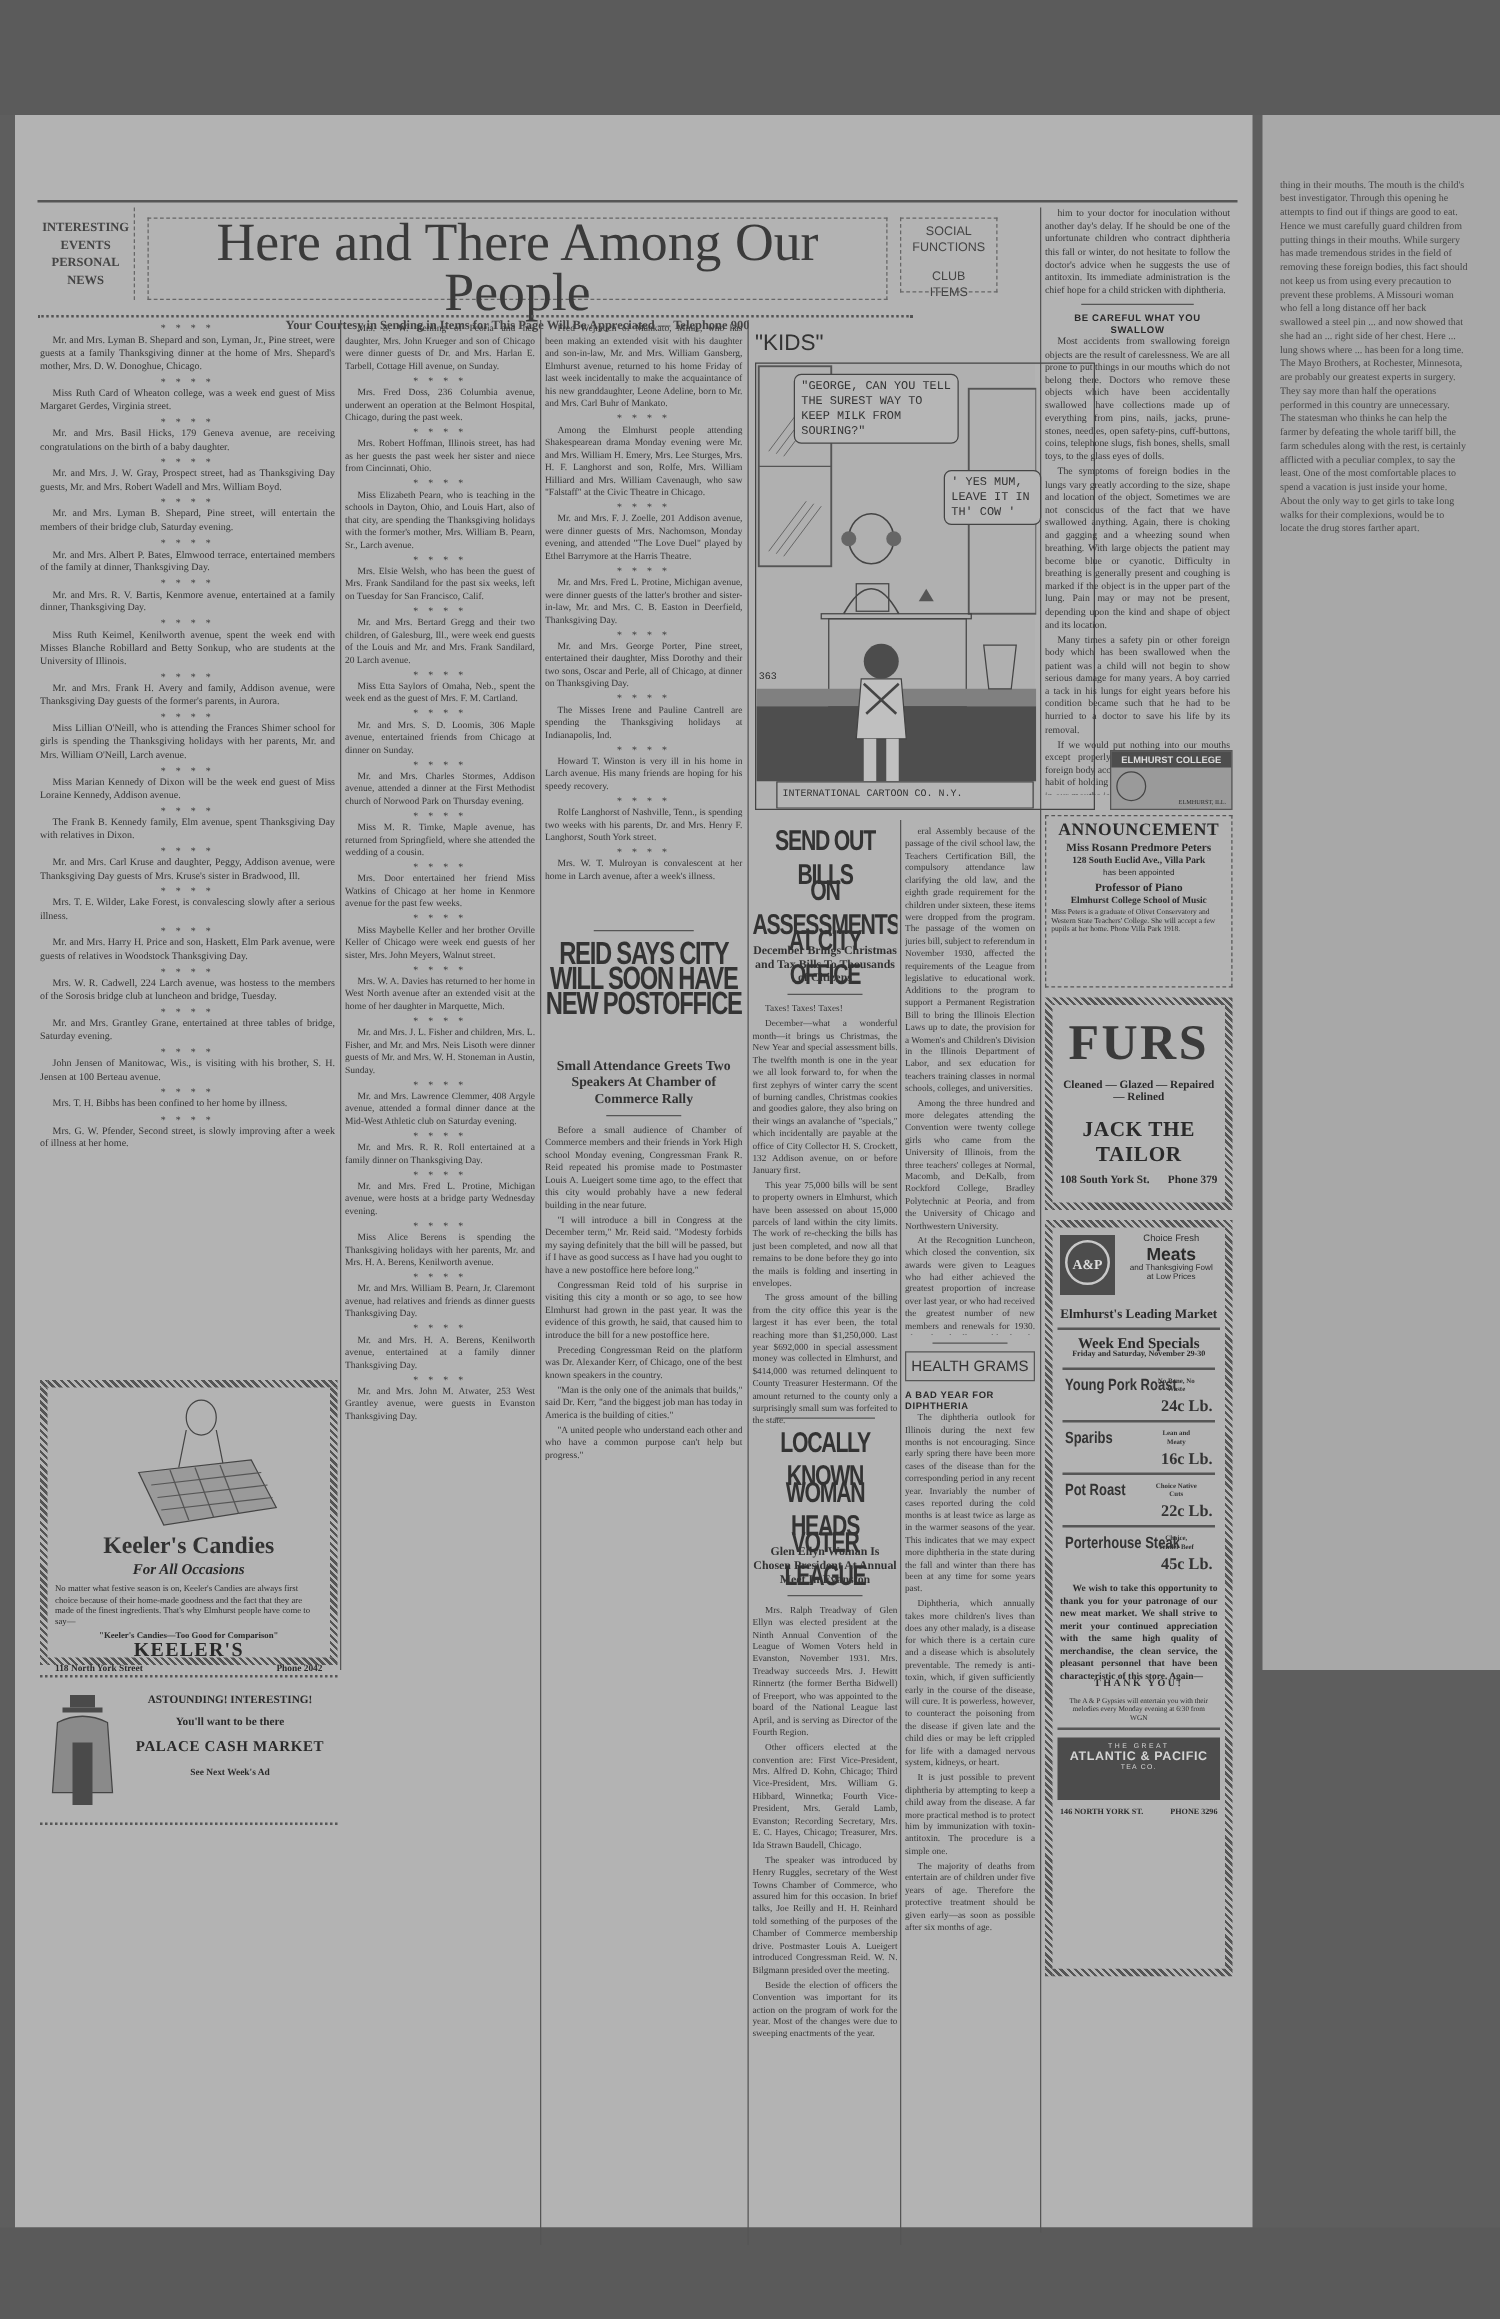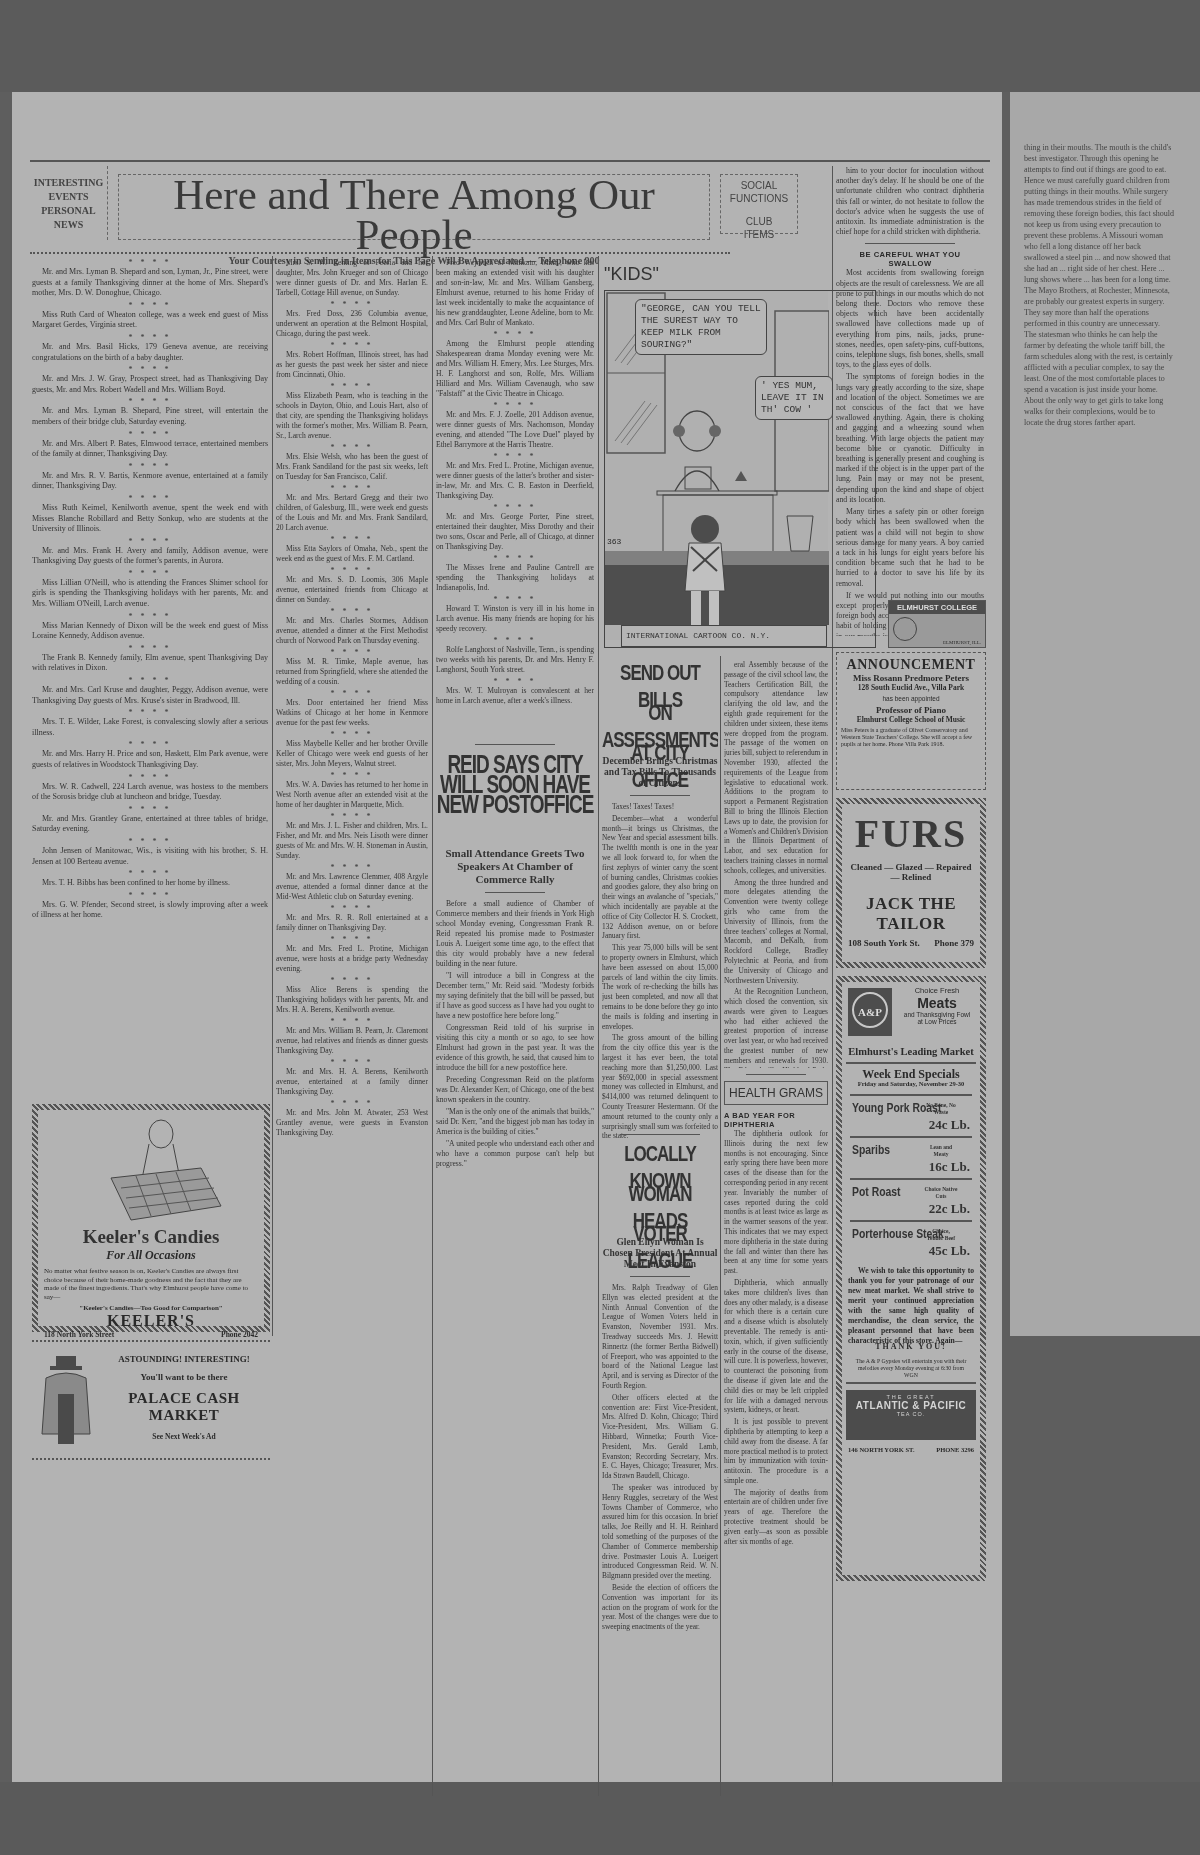--- a/index.html
+++ b/index.html
@@ -417,16 +417,16 @@
 <div class="ad" style="left:32px;top:1340px;width:238px;height:120px;border-top:2px dotted #555;border-bottom:2px dotted #555;">
   <svg width="56" height="96" style="position:absolute;left:8px;top:12px;">
     <rect x="16" y="2" width="20" height="10" fill="#4a4a4a"></rect>
     <rect x="10" y="12" width="32" height="4" fill="#4a4a4a"></rect>
     <path d="M6 24 Q26 14 46 24 L50 80 L2 80 Z" fill="#8a8a8a" stroke="#444"></path>
     <rect x="18" y="40" width="16" height="50" fill="#4a4a4a"></rect>
   </svg>
   <div class="center" style="position:absolute;left:70px;right:4px;top:12px;">
     <div style="font-size:9px;font-weight:bold;">ASTOUNDING! INTERESTING!</div>
     <div style="font-size:9px;font-weight:bold;margin-top:8px;">You'll want to be there</div>
-    <div style="font-size:15px;font-weight:bold;margin-top:8px;letter-spacing:0.5px;">PALACE CASH MARKET</div>
+    <div style="font-size:12px;font-weight:bold;margin-top:8px;letter-spacing:0.5px;">PALACE CASH MARKET</div>
     <div style="font-size:7.5px;font-weight:bold;margin-top:8px;">See Next Week's Ad</div>
   </div>
 </div>
 
 </body></html>

